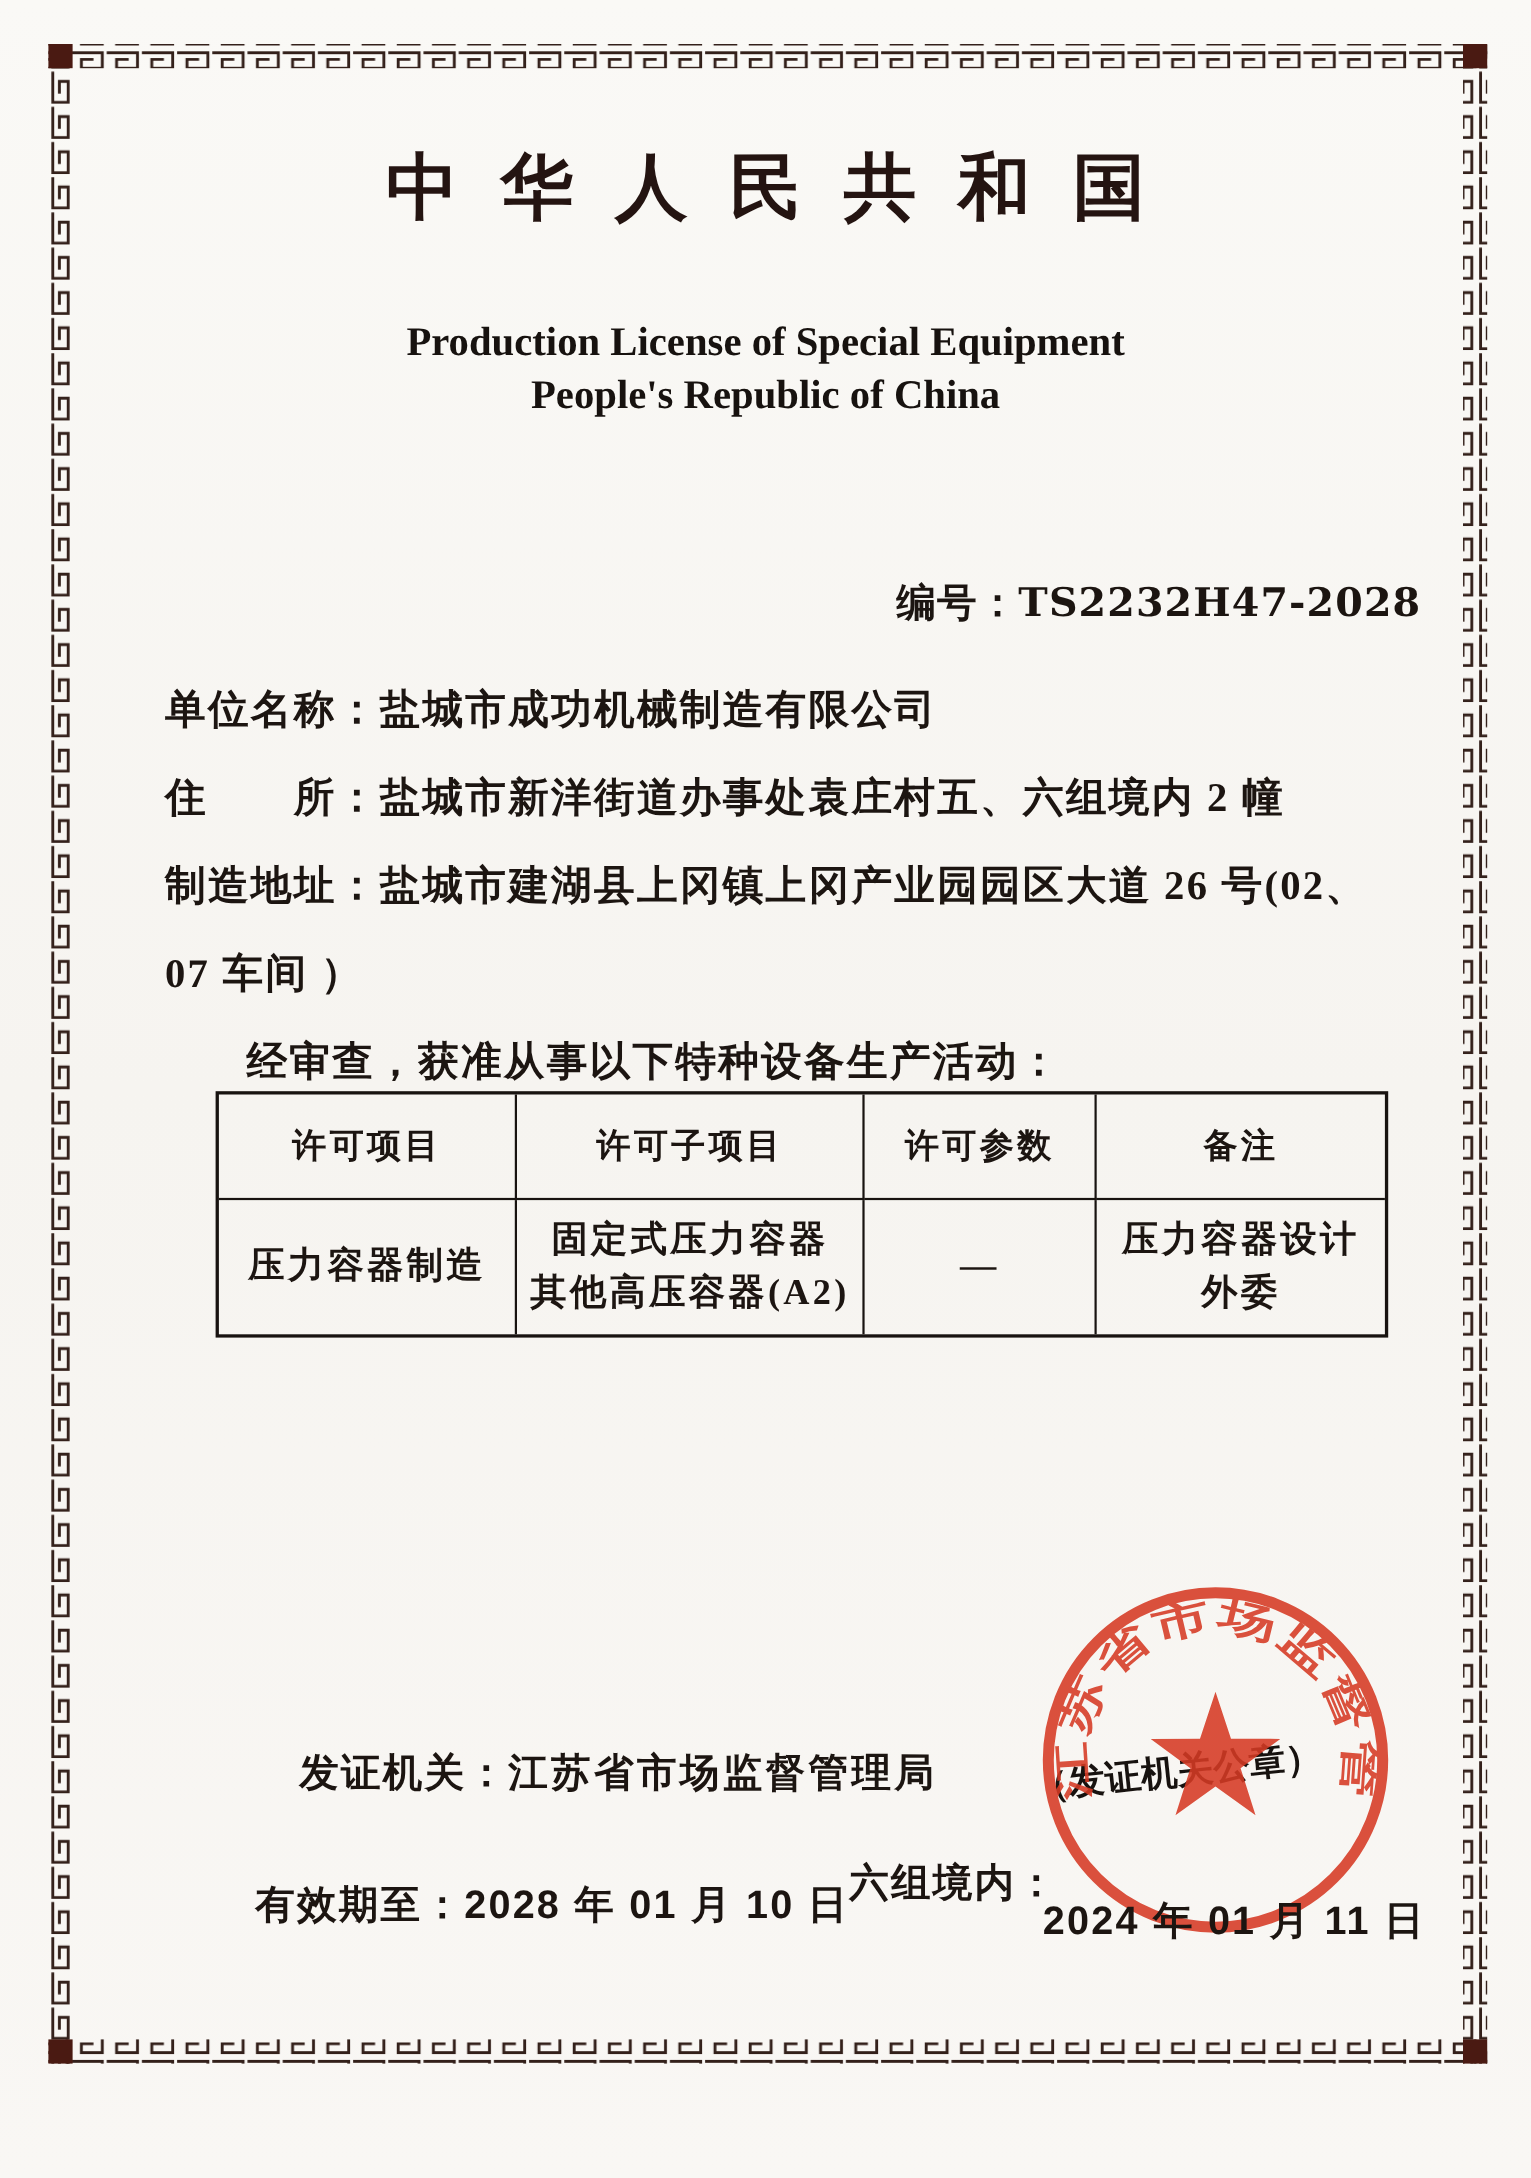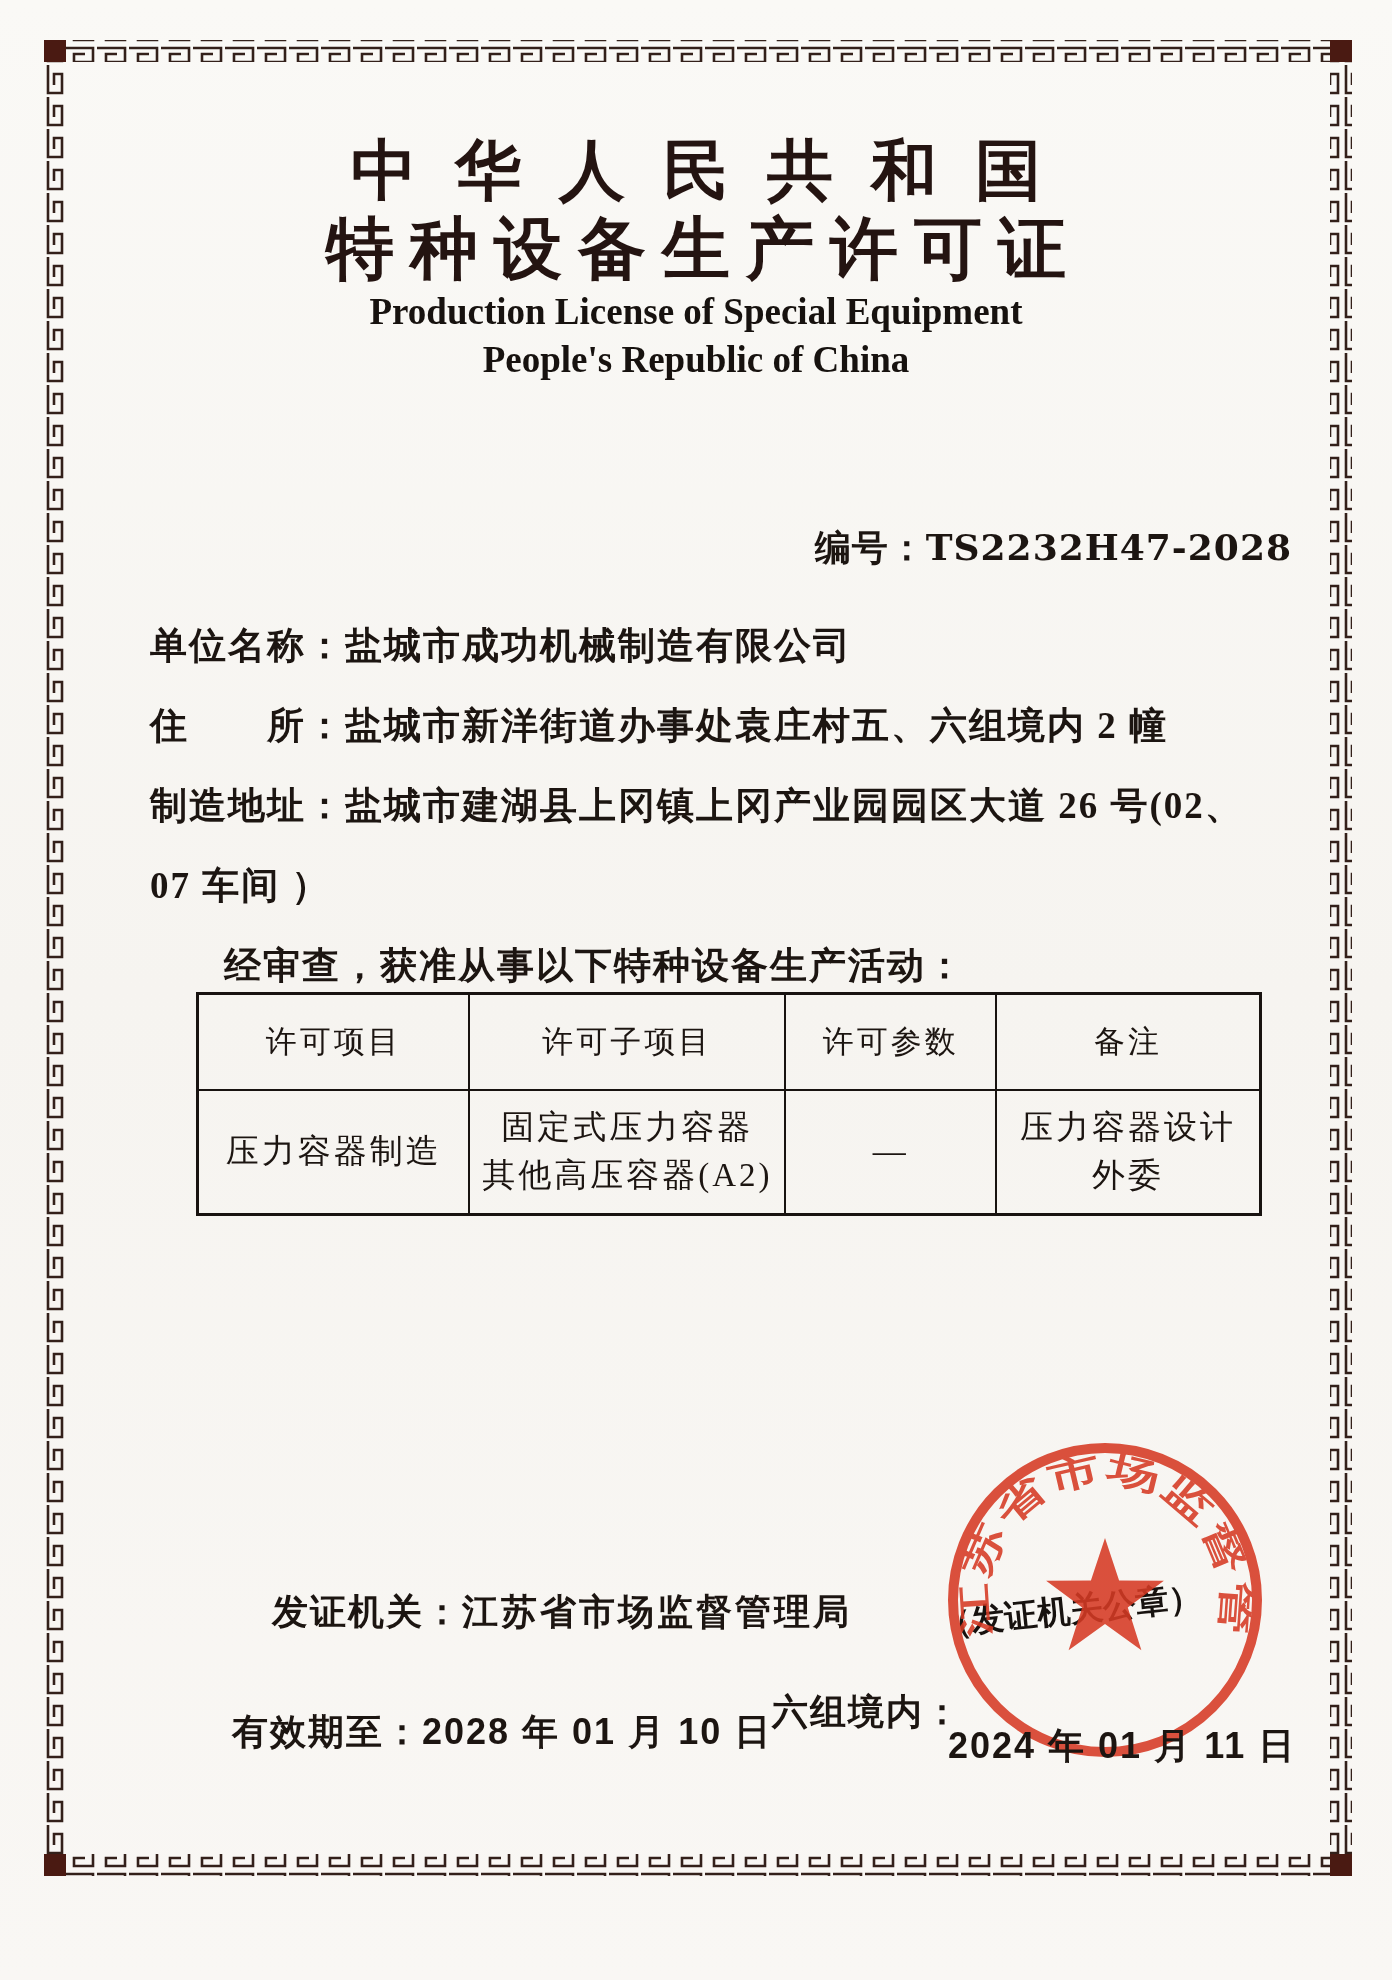--- a/index.html
+++ b/index.html
@@ -50,21 +50,21 @@
     grid-template-columns:25.6% 29.8% 19.9% 24.7%;
     grid-template-rows:96px 122px;
     border:3px solid #181310;
     background:transparent;
   }
   .lic-table .cell{
     border-right:2px solid #181310;
     border-bottom:2px solid #181310;
     display:flex;flex-direction:column;align-items:center;justify-content:center;
     text-align:left;
-    font-weight:400;letter-spacing:3px;
+    font-weight:700;letter-spacing:3px;
   }
   .lic-table .cell:nth-child(4n){border-right:none;}
   .lic-table .cell:nth-child(n+5){border-bottom:none;}
   .lic-table .head{font-size:31px;}
   .lic-table .body{font-size:33px;line-height:1.45;}
   .dash{font-size:40px;font-weight:700;}
   .authority-line{
     position:absolute;left:232px;top:1588px;z-index:2;
     font-size:36px;font-weight:600;letter-spacing:2px;margin-left:40px;
   }
@@ -113,21 +113,20 @@
     <rect x="44" y="1854" width="1308" height="22" fill="url(#mh)"></rect>
     <rect x="44" y="40" width="22" height="1836" fill="url(#mv)"></rect>
     <rect x="1330" y="40" width="22" height="1836" fill="url(#mv)"></rect>
     <rect x="44" y="40" width="22" height="22" fill="#4a1a12"></rect>
     <rect x="1330" y="40" width="22" height="22" fill="#4a1a12"></rect>
     <rect x="44" y="1854" width="22" height="22" fill="#4a1a12"></rect>
     <rect x="1330" y="1854" width="22" height="22" fill="#4a1a12"></rect>
   </svg>
 
   <div class="title-cn1">中华人民共和国</div>
-  <div class="title-cn2">特种设备生产许可证</div>
   <div class="title-en title-en1">Production License of Special Equipment</div>
   <div class="title-en title-en2">People's Republic of China</div>
 
   <div class="license-no">
     <span>编号：</span><span class="num">TS2232H47-2028</span>
   </div>
 
   <div class="info">
     <div><span>单位名称：</span><span>盐城市成功机械制造有限公司</span></div>
     <div><span>住　　所：</span><span>盐城市新洋街道办事处袁庄村五、六组境内 2 幢</span></div>

